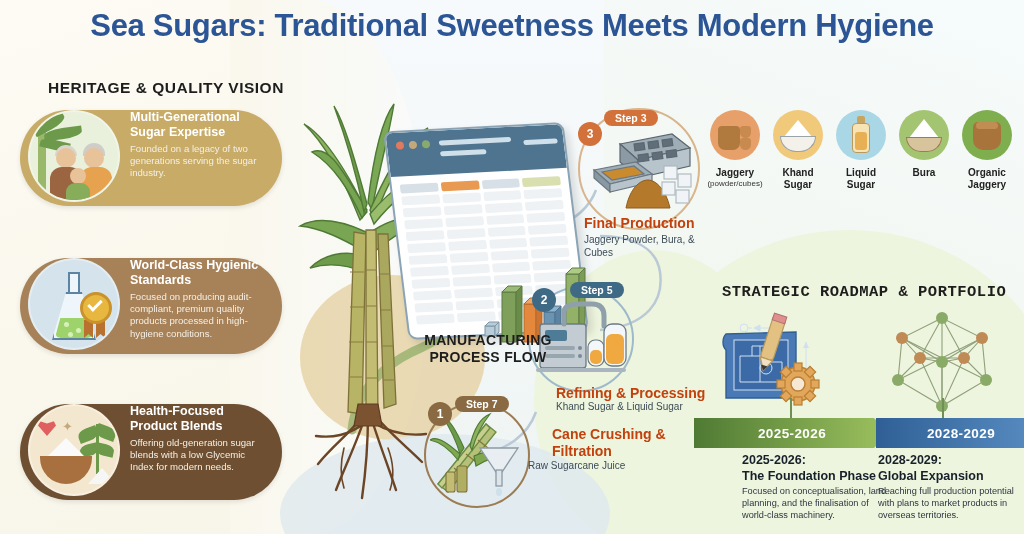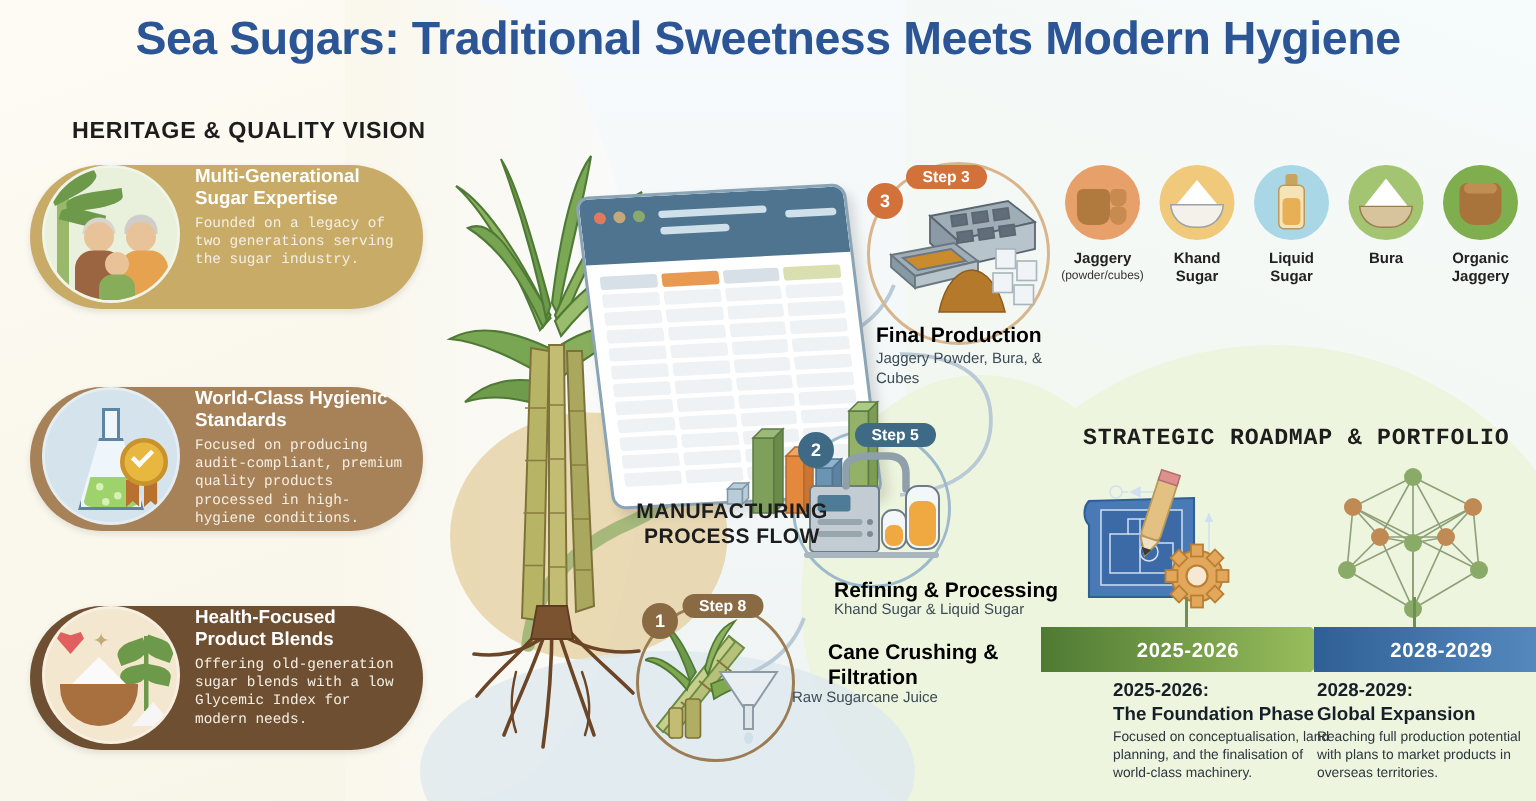--- a/index.html
+++ b/index.html
@@ -97,21 +97,21 @@
     width: 92px; height: 92px; margin-left: 8px;
     border-radius: 50%;
     overflow: hidden;
     border: 2px solid rgba(255,255,255,.35);
   }
   .hcard-text { padding-left: 10px; padding-right: 12px; }
   .hcard-title {
     font-size: 12.5px; font-weight: bold; color: #ffffff; line-height: 1.2;
     margin-bottom: 3px;
   }
-  .hcard-desc { font-size: 9.6px; color: #f4efe4; line-height: 1.27; font-family: Liberation Mono, monospace; }
+  .hcard-desc { font-size: 9.6px; color: #f4efe4; line-height: 1.27; }
 
   
   .art-family { background: #e9f0dc; }
   .art-family .cane { position:absolute; left:8px; top:14px; width:8px; height:72px; background:#9ab86a; border-radius:3px;}
   .art-family .leaf { position:absolute; background:#6d9a4a; border-radius:50% 0 50% 0; }
   .art-family .l1 { left:2px; top:6px; width:34px; height:12px; transform: rotate(-28deg); }
   .art-family .l2 { left:14px; top:16px; width:38px; height:11px; transform: rotate(-8deg); }
   .art-family .l3 { left:10px; top:28px; width:30px; height:10px; transform: rotate(14deg); }
   .art-family .headA { position:absolute; left:26px; top:36px; width:20px; height:20px; border-radius:50%; background:#e8c39a; }
   .art-family .headB { position:absolute; left:54px; top:36px; width:20px; height:20px; border-radius:50%; background:#e8c39a; }
@@ -184,21 +184,21 @@
     position:absolute; border-radius:11px; padding:2px 11px;
     font-size:10.5px; font-weight:bold; color:#fff; z-index:26;
     white-space:nowrap;
   }
   .step-num {
     position:absolute; width:24px; height:24px; border-radius:50%;
     color:#fff; font-size:12px; font-weight:bold;
     display:flex; align-items:center; justify-content:center; z-index:27;
   }
   .step-title {
-    position:absolute; font-size:14px; font-weight:bold; color:#000000; z-index:26;
+    position:absolute; font-size:14px; font-weight:bold; color:#c2410c; z-index:26;
     line-height:1.2;
   }
   .step-sub {
     position:absolute; font-size:10px; color:#3c4c57; z-index:26; line-height:1.25;
   }
   .mpf-label {
     position:absolute; left:424px; top:332px; width:128px;
     text-align:center; font-size:14px; font-weight:bold; color:#1d1d1d;
     line-height:1.22; letter-spacing:.3px; z-index:26;
   }
@@ -542,21 +542,21 @@
     <g stroke="#7d7139" stroke-width="1.1" fill="#c2bd73">
       <rect x="16" y="60" width="9" height="20" rx="2"></rect>
       <rect x="27" y="54" width="10" height="26" rx="2" fill="#b0ae62"></rect>
     </g>
     <g stroke="#8d9aa3" stroke-width="1.3">
       <polygon points="50,36 88,36 72,60 66,60" fill="#e8eef2"></polygon>
       <rect x="66" y="58" width="6" height="16" fill="#dde5ea"></rect>
       <ellipse cx="69" cy="80" rx="3" ry="4" fill="#cfe0ea" stroke="none"></ellipse>
     </g>
   </svg>
-  <div class="step-badge" id="badge-1" style="left:455px;top:396px;background:#8a6a42;">Step 8</div>
+  <div class="step-badge" id="badge-1" style="left:455px;top:396px;background:#8a6a42;">Step 7</div>
   <div class="step-num" id="num-1" style="left:428px;top:402px;background:#8a6a42;">1</div>
   <div class="step-title" style="left:528px;top:426px;width:140px;padding-left:24px;">Cane Crushing &amp; Filtration</div>
   <div class="step-sub" style="left:528px;top:460px;width:110px;">Raw Sugarcane Juice</div>
 
   <div class="mpf-label">MANUFACTURING PROCESS FLOW</div>
 
 
   <div class="products">
 
     <div class="prod">

